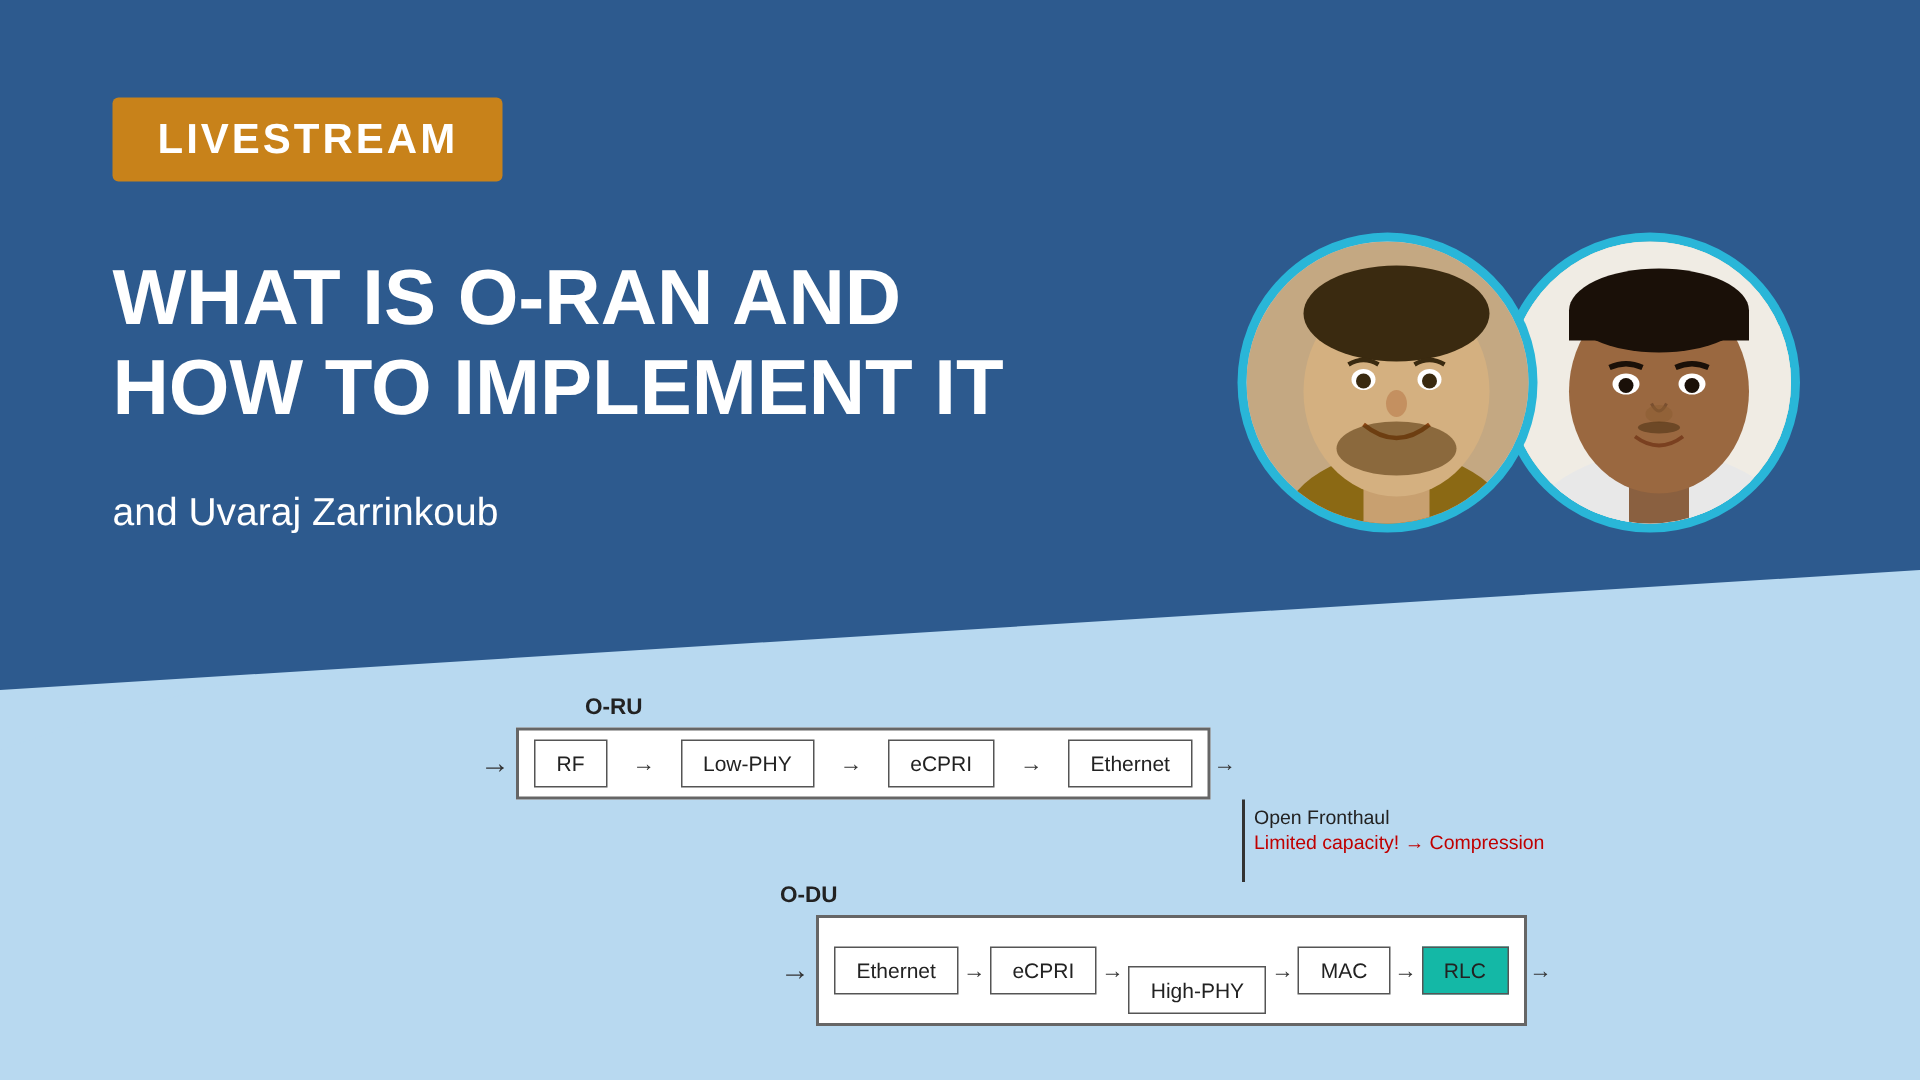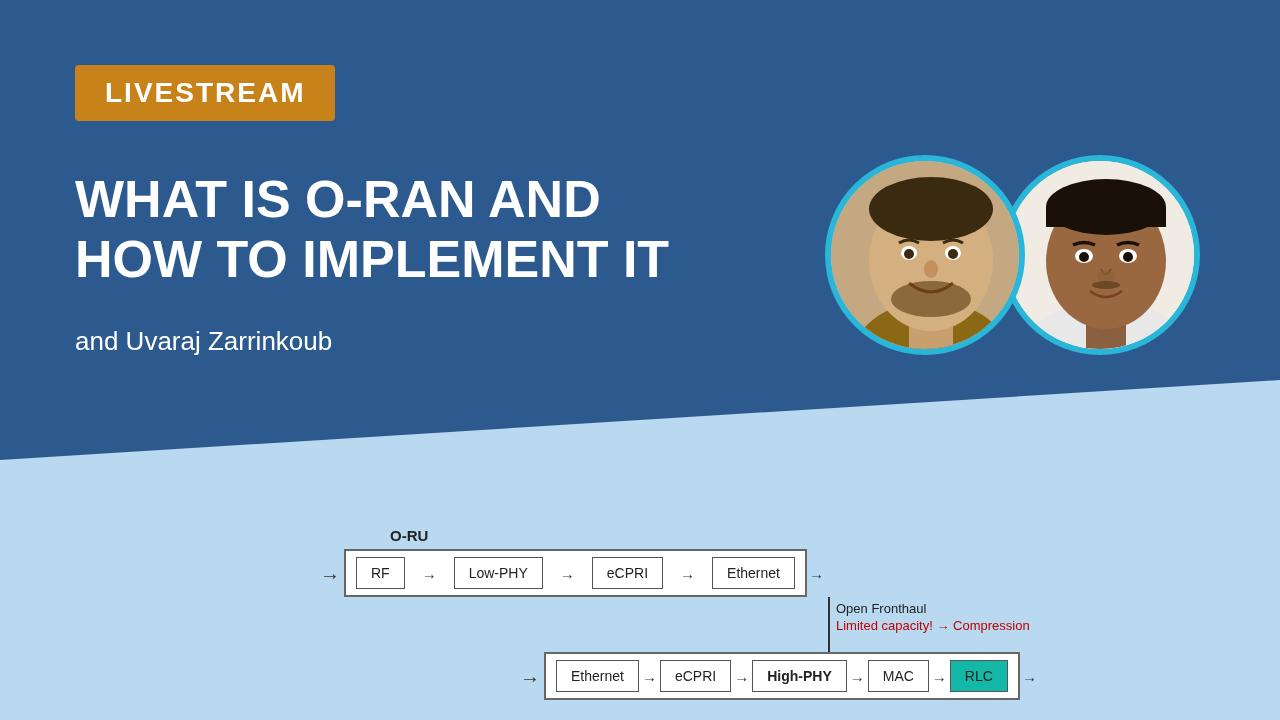--- a/index.html
+++ b/index.html
@@ -172,21 +172,21 @@
       <path d="M95 108 Q100 118 105 108" stroke="#7a5030" stroke-width="2" fill="none"></path>
       <ellipse cx="100" cy="115" rx="9" ry="6" fill="#8a5c30" opacity="0.5"></ellipse>
 
       <path d="M84 130 Q100 142 116 130" stroke="#7a4020" stroke-width="2.5" fill="none"></path>
 
       <ellipse cx="100" cy="124" rx="14" ry="4" fill="#2a1800" opacity="0.4"></ellipse>
     </svg>
   </div>
 </div>
 
-<div style="position:absolute;bottom:20px;left:320px;z-index:10;width:800px;">
+<div style="position:absolute;bottom:36px;left:320px;z-index:10;width:800px;">
 
   <div style="position:relative;">
     <div style="margin-left:70px;margin-bottom:4px;">
       <span style="font-size:15px;font-weight:600;color:#222;">O-RU</span>
     </div>
     <div style="display:flex;align-items:center;">
       <span style="font-size:20px;color:#333;margin-right:4px;">→</span>
       <div style="border:2px solid #666;background:white;padding:6px 10px;display:flex;align-items:center;gap:14px;">
 
         <div style="border:1.5px solid #555;background:white;padding:7px 14px;font-size:14px;font-weight:500;color:#222;">RF</div>
@@ -208,31 +208,34 @@
 
     <div style="position:absolute;left:128px;top:0;width:2px;height:55px;background:#333;"></div>
 
     <div style="position:absolute;left:136px;top:4px;">
       <div style="font-size:13px;color:#222;font-weight:500;">Open Fronthaul</div>
       <div style="font-size:13px;color:#c00000;font-weight:500;margin-top:2px;">Limited capacity! → Compression</div>
     </div>
   </div>
 
   <div style="margin-left:200px;">
+    <div style="margin-bottom:4px;">
+      <span style="font-size:15px;font-weight:600;color:#222;">O-DU</span>
+    </div>
     <div style="display:flex;align-items:center;">
       <span style="font-size:20px;color:#333;margin-right:4px;">→</span>
       <div style="border:2px solid #666;background:white;padding:6px 10px;display:flex;align-items:center;">
 
         <div style="border:1.5px solid #555;background:white;padding:7px 14px;font-size:14px;font-weight:500;color:#222;">Ethernet</div>
         <span style="padding:0 3px;font-size:15px;color:#333;">→</span>
 
         <div style="border:1.5px solid #555;background:white;padding:7px 14px;font-size:14px;font-weight:500;color:#222;">eCPRI</div>
         <span style="padding:0 3px;font-size:15px;color:#333;">→</span>
 
-        <div style="border:1.5px solid #555;background:white;padding:7px 14px;font-size:14px;font-weight:700;color:#222;">High-PHY</div>
+        <div style="border:1.5px solid #555;background:white;padding:7px 14px;font-size:14px;font-weight:400;color:#222;margin-top:26px;">High-PHY</div>
         <span style="padding:0 3px;font-size:15px;color:#333;">→</span>
 
         <div style="border:1.5px solid #555;background:white;padding:7px 14px;font-size:14px;font-weight:500;color:#222;">MAC</div>
         <span style="padding:0 3px;font-size:15px;color:#333;">→</span>
 
         <div style="border:1.5px solid #555;background:#14b8a6;padding:7px 14px;font-size:14px;font-weight:500;color:#222;">RLC</div>
       </div>
       <span style="font-size:15px;color:#333;margin-left:2px;">→</span>
     </div>
   </div>

